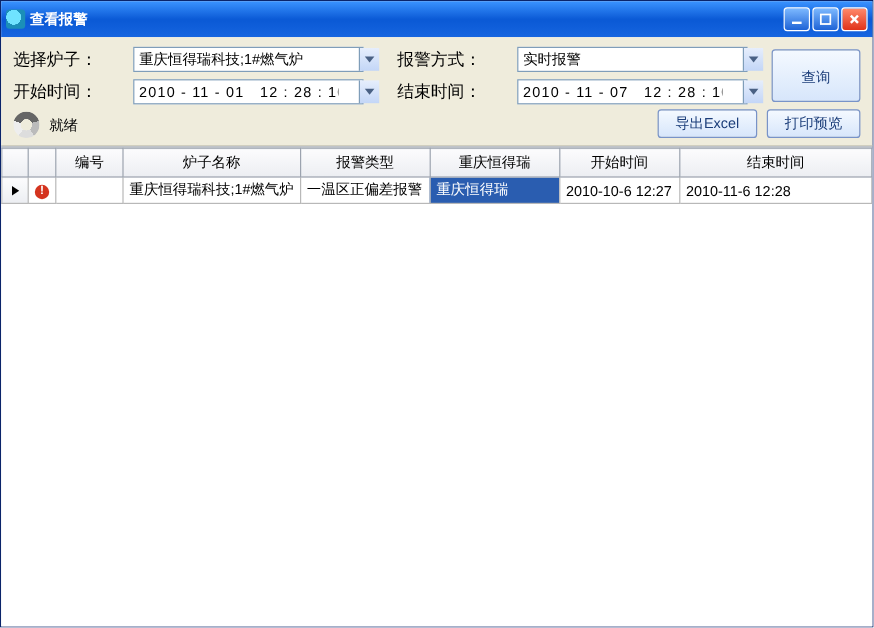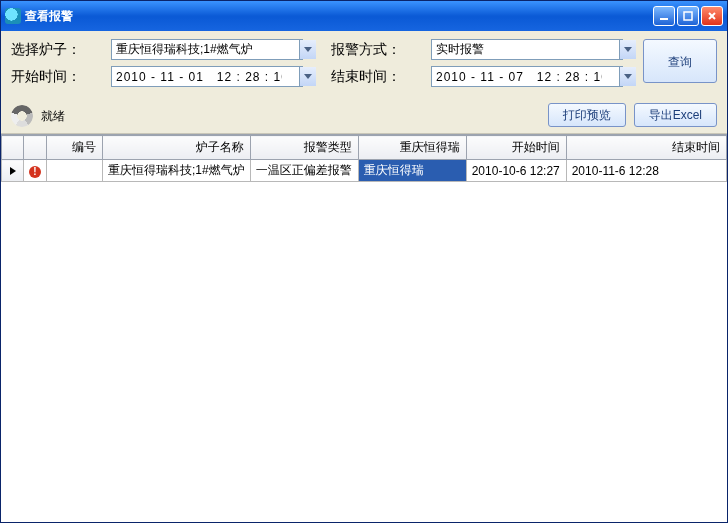--- a/index.html
+++ b/index.html
@@ -6,41 +6,41 @@
 body{font-family:"Microsoft YaHei","SimSun",Tahoma,sans-serif;font-size:12px;background:#fff}
 .window{width:728px;height:523px;border:1px solid #0a246a;background:#fff;display:flex;flex-direction:column}
 .titlebar{height:26px;background:linear-gradient(to bottom,#3a93ff 0%,#0b5ad6 50%,#0b5ad6 55%,#1665e0 100%);display:flex;align-items:center;padding:15px 4px;color:#fff;font-weight:bold}
 .titlebar .icon{width:16px;height:16px;margin-right:4px;display:inline-block;background:radial-gradient(circle at 40% 40%,#6fe3ff 0 45%,#1b8fb8 46% 100%);border-radius:3px}
 .titlebar .title{flex:1}
 .tbbtns{display:flex;gap:2px}
 .tbbtn{width:22px;height:20px;border:1px solid #fff;border-radius:3px;display:flex;align-items:center;justify-content:center;background:linear-gradient(to bottom,#7db9ff,#1e63d6);cursor:pointer}
 .tbbtn.close{background:linear-gradient(to bottom,#ff8a6b,#e0331a)}
 .tbbtn svg{width:10px;height:10px}
 .filterbar{background:#efecdc;border-bottom:1px solid #c9c6b8;padding:8px 10px 6px 10px}
-.row{display:flex;align-items:flex-start;gap:6px;margin-bottom:18px}
+.row{display:flex;align-items:center;gap:6px;margin-bottom:6px}
 .lbl{font-size:14px;color:#000;min-width:72px}
 .combo{position:relative;flex:0 0 auto}
 .combo input{height:21px;border:1px solid #7f9db9;background:#fff;padding:2px 20px 2px 4px;font-family:inherit;font-size:12px}
 .combo .arrow{position:absolute;right:1px;top:1px;width:17px;height:19px;background:linear-gradient(to bottom,#e6eefc,#c3d6f7);border-left:1px solid #7f9db9;display:flex;align-items:center;justify-content:center;cursor:pointer}
 .combo .arrow:after{content:"";border-left:4px solid transparent;border-right:4px solid transparent;border-top:5px solid #4a6184}
 .dt input{height:21px;border:1px solid #7f9db9;background:#fff;padding:2px 20px 2px 4px;font-family:inherit;font-size:12px;letter-spacing:1px}
 .dt{position:relative}
 .dt .arrow{position:absolute;right:1px;top:1px;width:17px;height:19px;background:linear-gradient(to bottom,#e6eefc,#c3d6f7);border-left:1px solid #7f9db9;display:flex;align-items:center;justify-content:center;cursor:pointer}
 .dt .arrow:after{content:"";border-left:4px solid transparent;border-right:4px solid transparent;border-top:5px solid #4a6184}
 .btn{height:24px;padding:0 14px;background:linear-gradient(to bottom,#f4f9ff,#d7e6fb);border:1px solid #7893c8;border-radius:3px;font-family:inherit;font-size:12px;color:#1c3e7a;cursor:pointer;white-space:nowrap}
 .btn.big{height:44px;padding:14px 24px}
 .filter-left{flex:1}
 .filter-grid{display:grid;grid-template-columns:auto auto auto auto;gap:6px 14px;align-items:center}
 .statusrow{display:flex;align-items:center;gap:8px;margin-top:6px}
 .spinner{width:22px;height:22px;border-radius:50%;display:inline-block;background:conic-gradient(#666 0 20%,#bbb 20% 40%,#ddd 40% 60%,#eee 60% 80%,#666 80% 100%);-webkit-mask:radial-gradient(circle,transparent 30%,#000 31%);mask:radial-gradient(circle,transparent 30%,#000 31%)}
 .status-text{font-size:12px}
 .actionrow{display:flex;gap:8px;justify-content:flex-end;margin-top:-24px}
 .gridwrap{flex:1;overflow:auto;background:#fff;border-top:1px solid #9ca3af}
 table{border-collapse:collapse;width:100%}
-th{background:linear-gradient(to bottom,#fcfcfd,#eceef2);border:1px solid #9ca3af;padding:3px 6px;text-align:right;font-weight:normal;font-size:12px;height:20px;white-space:nowrap}
+th{background:linear-gradient(to bottom,#fcfcfd,#eceef2);border:1px solid #9ca3af;padding:3px 6px;text-align:center;font-weight:normal;font-size:12px;height:20px;white-space:nowrap}
 th.rowhdr{width:22px}
 th.iconhdr{width:22px}
 td{border:1px solid #b8b8b8;padding:2px 5px;font-size:12px;height:20px;white-space:nowrap}
 td.rowhdr{background:linear-gradient(to bottom,#fcfcfd,#eceef2);text-align:center}
 td.iconcell{text-align:center}
 tr.data td.sel{background:#2a5db0;color:#fff}
 .rowptr{display:inline-block;width:0;height:0;border-top:4px solid transparent;border-bottom:4px solid transparent;border-left:6px solid #000}
 .erricon{display:inline-block;width:12px;height:12px;border-radius:50%;background:#d4341f;color:#fff;font-weight:bold;font-size:10px;line-height:12px;text-align:center}
 </style>
 </head>
@@ -98,22 +98,22 @@
         </div>
       </div>
       <button class="btn big">查询</button>
     </div>
 
     <div class="statusrow">
       <span class="spinner"></span>
       <span class="status-text">就绪</span>
     </div>
     <div class="actionrow">
+      <button class="btn">导出Excel</button>
       <button class="btn">打印预览</button>
-      <button class="btn">导出Excel</button>
     </div>
   </div>
 
   <div class="gridwrap">
     <table>
       <thead>
         <tr>
           <th class="rowhdr"></th>
           <th class="iconhdr"></th>
           <th style="width:56px">编号</th>

